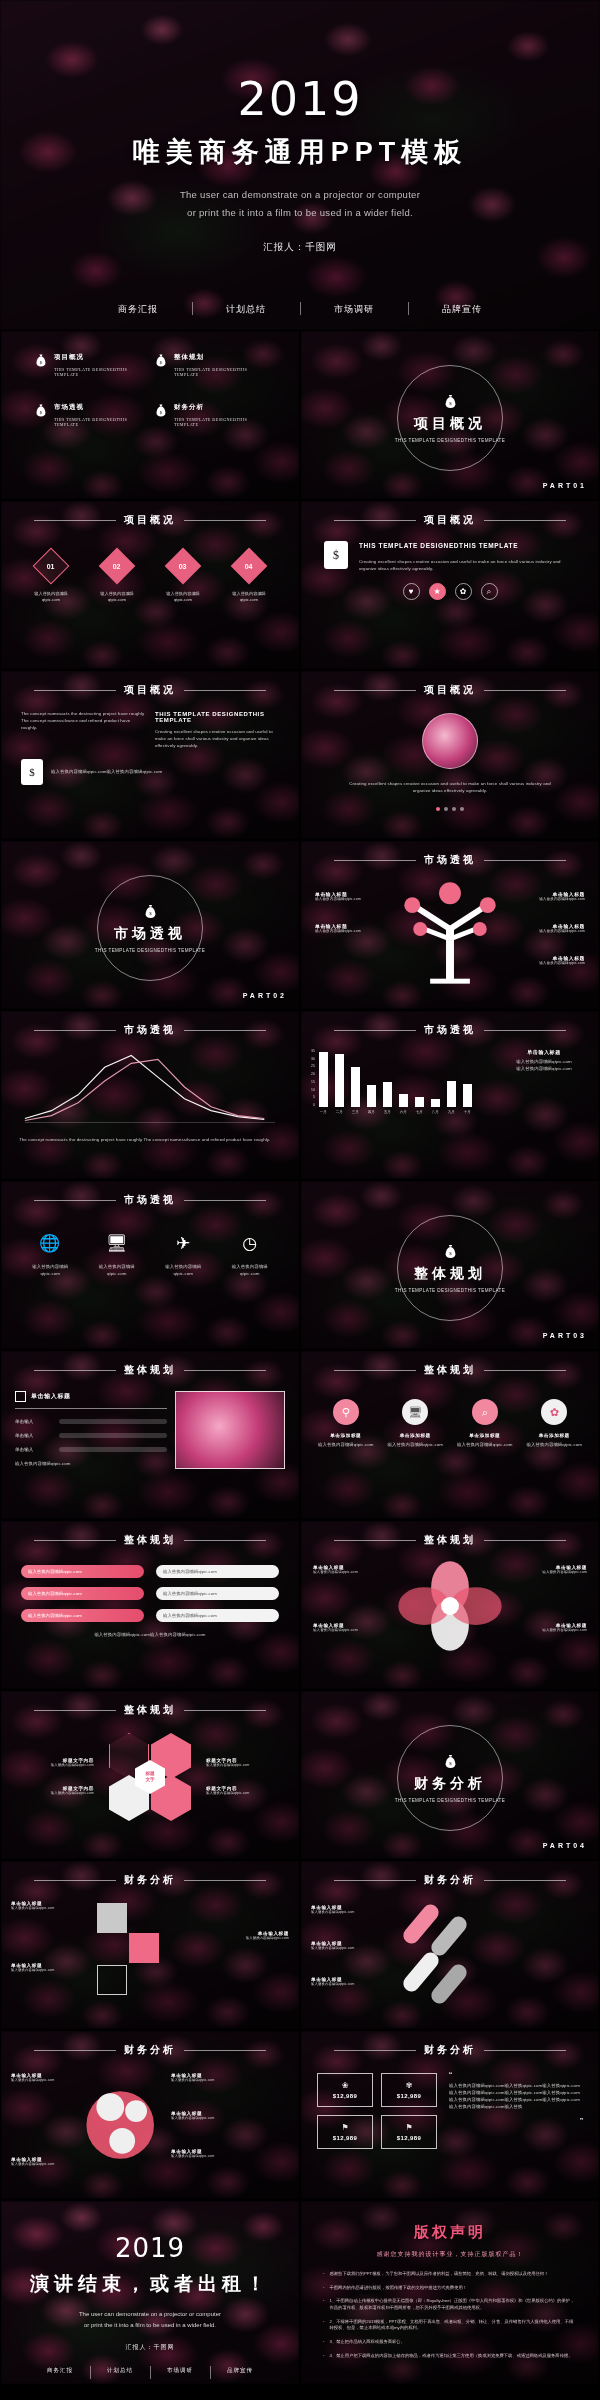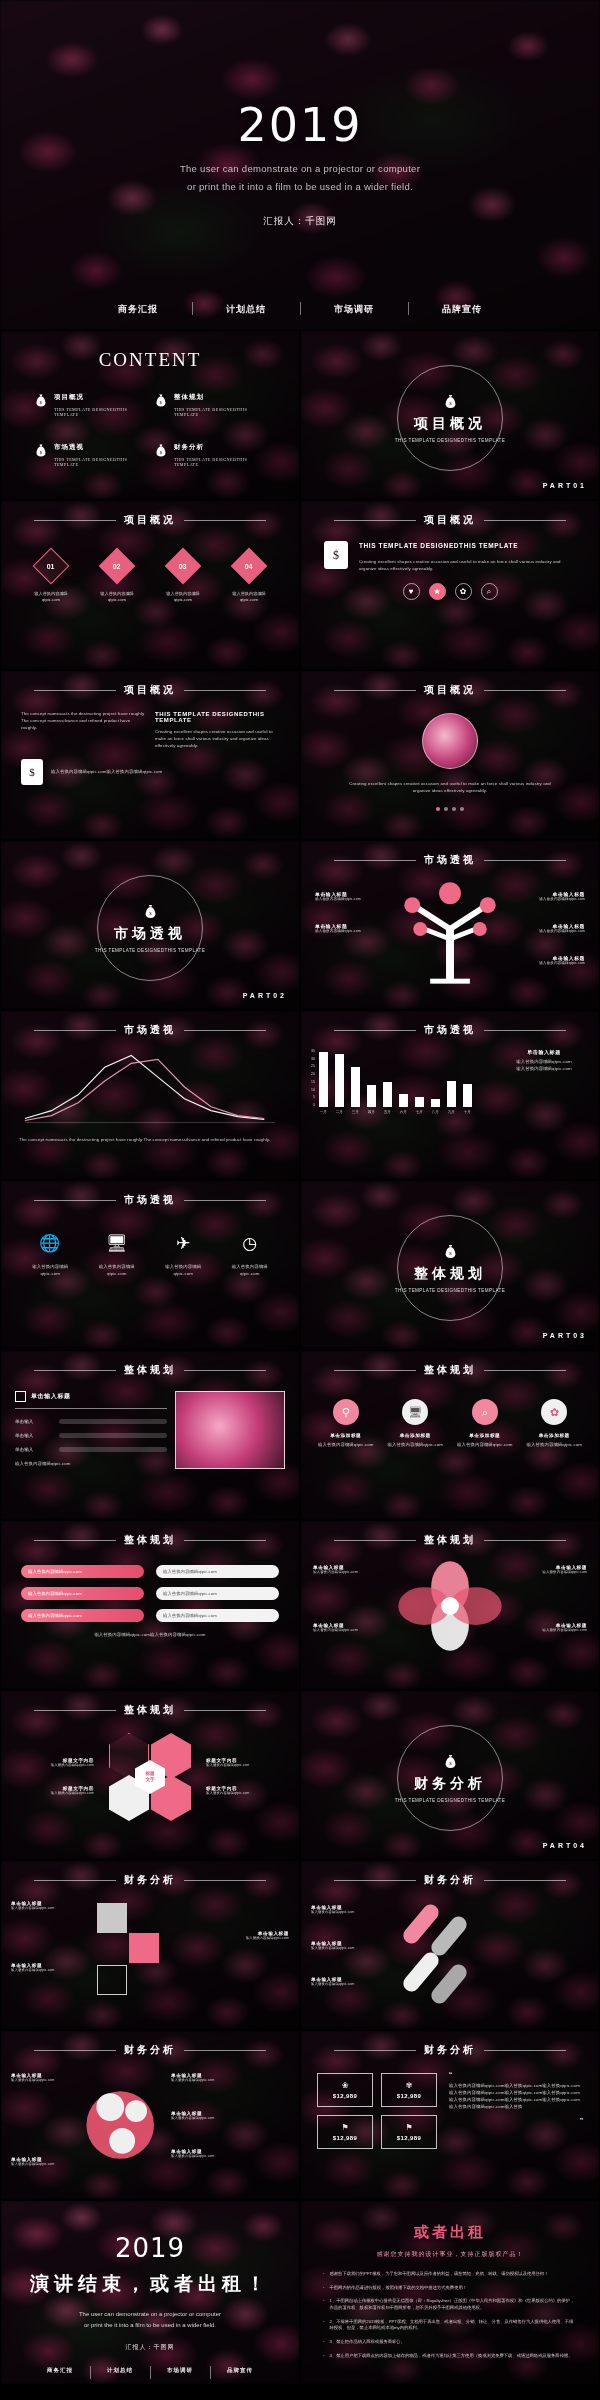--- a/index.html
+++ b/index.html
@@ -56,21 +56,21 @@
   
   .hero { width:600px; height:330px; position:relative; overflow:hidden; }
   .hero .content { display:flex; flex-direction:column; align-items:center; justify-content:center; height:100%; }
   .hero-year { font-size:46px; font-weight:400; letter-spacing:2px; line-height:1; margin-bottom:12px;
     font-family:"DejaVu Sans",sans-serif; text-shadow:0 2px 6px rgba(0,0,0,.6); }
   .hero-title { font-size:27px; font-weight:700; letter-spacing:6px; margin-bottom:16px;
     text-shadow:0 2px 6px rgba(0,0,0,.7); }
   .hero-sub { font-size:9.5px; line-height:1.8; color:#ddd; text-align:center; letter-spacing:.3px; opacity:.85; }
   .hero-by { font-size:9.5px; color:#eee; margin-top:20px; letter-spacing:1px; }
   .tabbar { position:absolute; left:0; right:0; bottom:14px; z-index:4;
-    display:flex; justify-content:center; align-items:flex-start; gap:0;font-weight:bold; }
+    display:flex; justify-content:center; align-items:flex-start; gap:0; }
   .tabbar .tab { font-size:9px; letter-spacing:1px; color:#f2f2f2; padding:0 34px; position:relative; }
   .tabbar .tab + .tab::before { content:""; position:absolute; left:0; top:-1px; height:13px; width:1px; background:rgba(255,255,255,.45); }
 
   
   .sec-head { display:flex; align-items:center; justify-content:center; gap:8px; padding-top:12px; }
   .sec-head .ln { height:1px; background:rgba(255,255,255,.55); flex:1; max-width:82px; }
   .sec-head .tt { font-size:10px; font-weight:700; letter-spacing:3px; white-space:nowrap; }
   .part-tag { position:absolute; right:12px; bottom:10px; font-size:7px; letter-spacing:3px; color:#fff; font-weight:700; z-index:5; }
 
   .center-circle { position:absolute; left:50%; top:52%; transform:translate(-50%,-50%);
@@ -164,40 +164,40 @@
 </style>
 </head>
 <body>
 
 <div class="sheet">
 
   <div class="hero">
     <div class="floral"></div>
     <div class="content">
       <div class="hero-year">2019</div>
+      <div class="hero-title">唯美商务通用PPT模板</div>
       <div class="hero-sub">
         <div>The user can demonstrate on a projector or computer</div>
         <div>or print the it into a film to be used in a wider field.</div>
       </div>
       <div class="hero-by">汇报人：千图网</div>
     </div>
     <div class="tabbar">
       <div class="tab">商务汇报</div>
       <div class="tab">计划总结</div>
       <div class="tab">市场调研</div>
       <div class="tab">品牌宣传</div>
     </div>
   </div>
 
   <div class="row">
 
     <div class="slide">
       <div class="floral dim"></div>
       <div class="content">
-        <div class="content-title">CONTENT</div>
         <div class="toc">
 
           <div class="toc-item">
             <svg class="bag" viewBox="0 0 24 26">
               <path d="M9 1h6l-1.4 3.2h-3.2z" fill="#fff"></path>
               <path d="M12 4.5c5.4 0 9 8 9 13.5 0 4.4-3.6 7-9 7s-9-2.6-9-7c0-5.5 3.6-13.5 9-13.5z" fill="#fff"></path>
               <text x="12" y="20" font-size="9" text-anchor="middle" fill="#111" font-family="serif">$</text>
             </svg>
             <div class="txt">
               <div class="t">项目概况</div>
@@ -924,21 +924,21 @@
         <div class="tab" style="font-size:5.5px;padding:0 17px;">商务汇报</div>
         <div class="tab" style="font-size:5.5px;padding:0 17px;">计划总结</div>
         <div class="tab" style="font-size:5.5px;padding:0 17px;">市场调研</div>
         <div class="tab" style="font-size:5.5px;padding:0 17px;">品牌宣传</div>
       </div>
     </div>
 
     <div class="slide" style="height:185px;">
       <div class="floral dark"></div>
       <div class="content">
-        <div class="cr-title">或者出租</div>
+        <div class="cr-title">版权声明</div>
         <div class="cr-sub">感谢您支持我的设计事业，支持正版版权产品！</div>
         <div class="cr-list">
           <div class="cr-li">
               <span class="dot">•</span>
               <span>感谢您下载我们的PPT模板，为了您和千图网以及原作者的利益，请您简短、充值、转载、请勿授权以及使用任何！</span>
             </div>
           <div class="cr-li">
               <span class="dot">•</span>
               <span>千图网内的作品请进行版权，按照传播下载的文档中描述方式免费使用！</span>
             </div>

